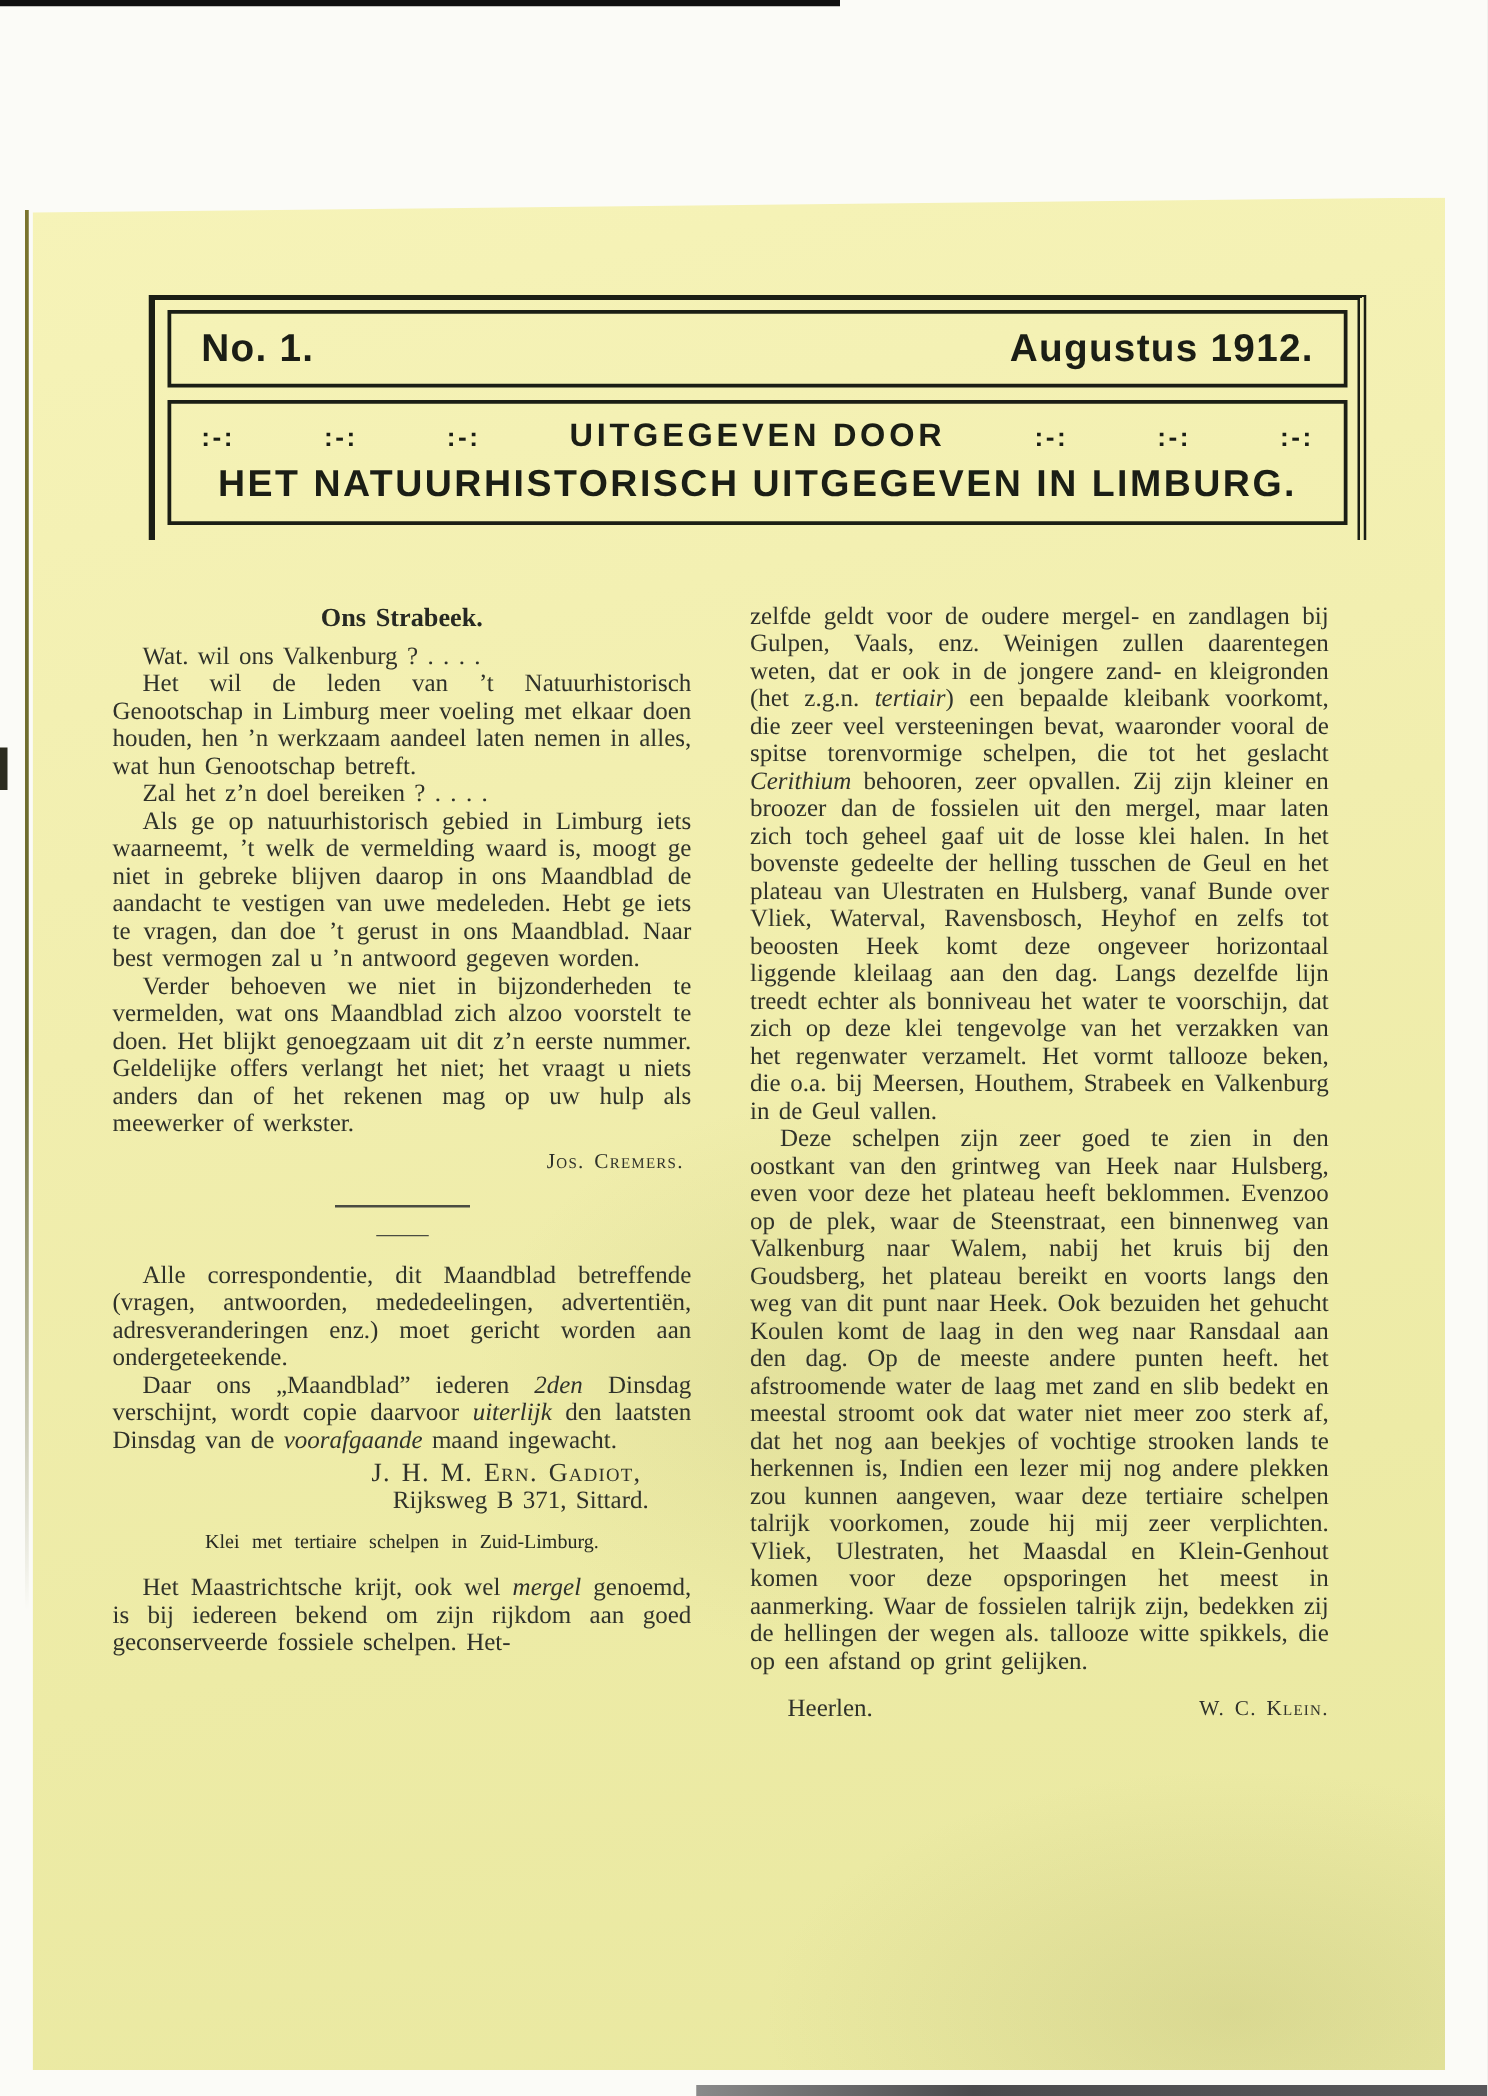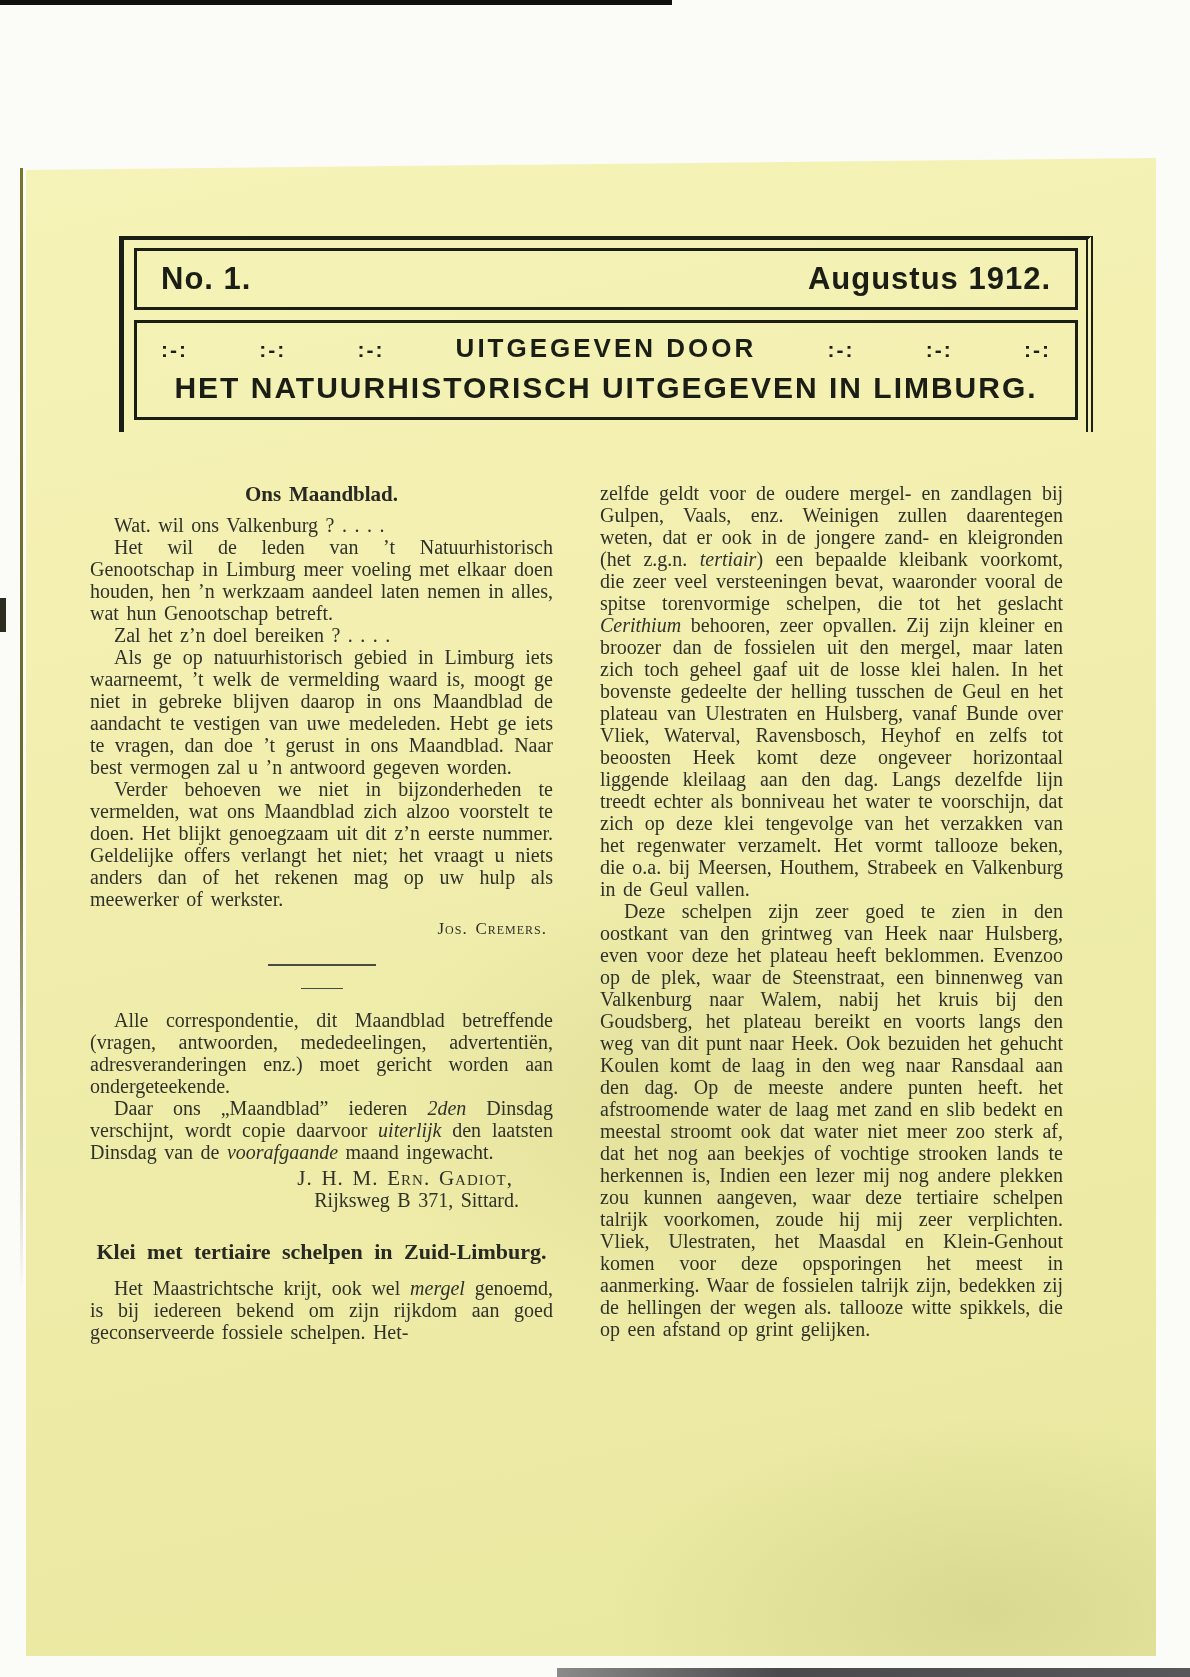--- a/index.html
+++ b/index.html
@@ -58,21 +58,21 @@
   .col p { margin:0; }
   .indent { text-indent:24px; }
   h2.art-head { margin:0 0 8px; text-align:center; font-size:21px; line-height:24px; font-weight:bold; color:#272922; }
   h2.corr-head { margin:0; text-align:center; font-size:22px; letter-spacing:1px; font-weight:bold; color:#272922; }
   .sig { text-align:right; font-variant:small-caps; letter-spacing:1px; font-size:17px; }
   .sig-jos { margin-top:8px !important; padding-right:6px; }
   .rule { width:108px; border-top:2px solid #4a4c42; margin:24px auto 22px; }
   .rule.small { width:42px; border-top-width:1px; margin:10px auto 20px; }
   .sig-name { text-align:right; padding-right:40px; font-variant:small-caps; letter-spacing:1px; font-size:21px; margin-top:4px !important; }
   .sig-addr { text-align:right; padding-right:34px; font-size:20px; }
-  h3.klei-head { margin:30px 0 14px; text-align:center; font-size:22px; font-weight:bold; word-spacing:6px; color:#272922; white-space:nowrap; }
+  h3.klei-head { margin:12px 0 14px; text-align:center; font-size:16px; font-weight:normal; word-spacing:6px; color:#272922; white-space:nowrap; }
   .byline-row { display:flex; justify-content:space-between; margin-top:16px; }
   .byline-place { margin-left:30px; }
   .p-gap { margin-top:0 !important; }
 </style>
 </head>
 <body>
 
 <div class="page">
   <div class="top-scan-bar"></div>
   <div class="page-edge-line"></div>
@@ -97,21 +97,21 @@
           <span class="pub-orn">:-:</span>
           <span class="pub-orn">:-:</span>
         </div>
         <div class="pub-line2">HET NATUURHISTORISCH UITGEGEVEN IN LIMBURG.</div>
       </div>
     </header>
 
     <main class="columns">
 
       <section class="col">
-        <h2 class="art-head">Ons Maandblad.</h2>
+        <h2 class="art-head">Ons Strabeek.</h2>
         <p class="indent">Wat. wil ons Valkenburg ? . . . .</p>
         <p class="indent">Het wil de leden van ’t Natuurhistorisch Genootschap in Limburg meer voeling met elkaar doen houden, hen ’n werkzaam aandeel laten nemen in alles, wat hun Genootschap betreft.</p>
         <p class="indent">Zal het z’n doel bereiken ? . . . .</p>
         <p class="indent">Als ge op natuurhistorisch gebied in Limburg iets waarneemt, ’t welk de vermelding waard is, moogt ge niet in gebreke blijven daarop in ons Maandblad de aandacht te vestigen van uwe medeleden. Hebt ge iets te vragen, dan doe ’t gerust in ons Maandblad. Naar best vermogen zal u ’n antwoord gegeven worden.</p>
         <p class="indent">Verder behoeven we niet in bijzonderheden te vermelden, wat ons Maandblad zich alzoo voorstelt te doen. Het blijkt genoegzaam uit dit z’n eerste nummer. Geldelijke offers verlangt het niet; het vraagt u niets anders dan of het rekenen mag op uw hulp als meewerker of werkster.</p>
         <p class="sig sig-jos">Jos. Cremers.</p>
 
         <div class="rule"></div>
 
         <div class="rule small"></div>
@@ -120,19 +120,23 @@
         <p class="sig-name">J. H. M. Ern. Gadiot,</p>
         <p class="sig-addr">Rijksweg B 371, Sittard.</p>
 
         <h3 class="klei-head">Klei met tertiaire schelpen in Zuid-Limburg.</h3>
         <p class="indent">Het Maastrichtsche krijt, ook wel <i>mergel</i> genoemd, is bij iedereen bekend om zijn rijkdom aan goed geconserveerde fossiele schelpen. Het-</p>
       </section>
 
       <section class="col">
         <p class="p-gap">zelfde geldt voor de oudere mergel- en zandlagen bij Gulpen, Vaals, enz. Weinigen zullen daarentegen weten, dat er ook in de jongere zand- en kleigronden (het z.g.n. <i>tertiair</i>) een bepaalde kleibank voorkomt, die zeer veel versteeningen bevat, waaronder vooral de spitse torenvormige schelpen, die tot het geslacht <i>Cerithium</i> behooren, zeer opvallen. Zij zijn kleiner en broozer dan de fossielen uit den mergel, maar laten zich toch geheel gaaf uit de losse klei halen. In het bovenste gedeelte der helling tusschen de Geul en het plateau van Ulestraten en Hulsberg, vanaf Bunde over Vliek, Waterval, Ravensbosch, Heyhof en zelfs tot beoosten Heek komt deze ongeveer horizontaal liggende kleilaag aan den dag. Langs dezelfde lijn treedt echter als bonniveau het water te voorschijn, dat zich op deze klei tengevolge van het verzakken van het regenwater verzamelt. Het vormt tallooze beken, die o.a. bij Meersen, Houthem, Strabeek en Valkenburg in de Geul vallen.</p>
         <p class="indent">Deze schelpen zijn zeer goed te zien in den oostkant van den grintweg van Heek naar Hulsberg, even voor deze het plateau heeft beklommen. Evenzoo op de plek, waar de Steenstraat, een binnenweg van Valkenburg naar Walem, nabij het kruis bij den Goudsberg, het plateau bereikt en voorts langs den weg van dit punt naar Heek. Ook bezuiden het gehucht Koulen komt de laag in den weg naar Ransdaal aan den dag. Op de meeste andere punten heeft. het afstroomende water de laag met zand en slib bedekt en meestal stroomt ook dat water niet meer zoo sterk af, dat het nog aan beekjes of vochtige strooken lands te herkennen is, Indien een lezer mij nog andere plekken zou kunnen aangeven, waar deze tertiaire schelpen talrijk voorkomen, zoude hij mij zeer verplichten. Vliek, Ulestraten, het Maasdal en Klein-Genhout komen voor deze opsporingen het meest in aanmerking. Waar de fossielen talrijk zijn, bedekken zij de hellingen der wegen als. tallooze witte spikkels, die op een afstand op grint gelijken.</p>
+        <div class="byline-row">
+          <span class="byline-place">Heerlen.</span>
+          <span class="sig">W. C. Klein.</span>
+        </div>
       </section>
 
     </main>
   </div>
 
   <div class="bottom-scan-bar"></div>
 </div>
 
 </body></html>

